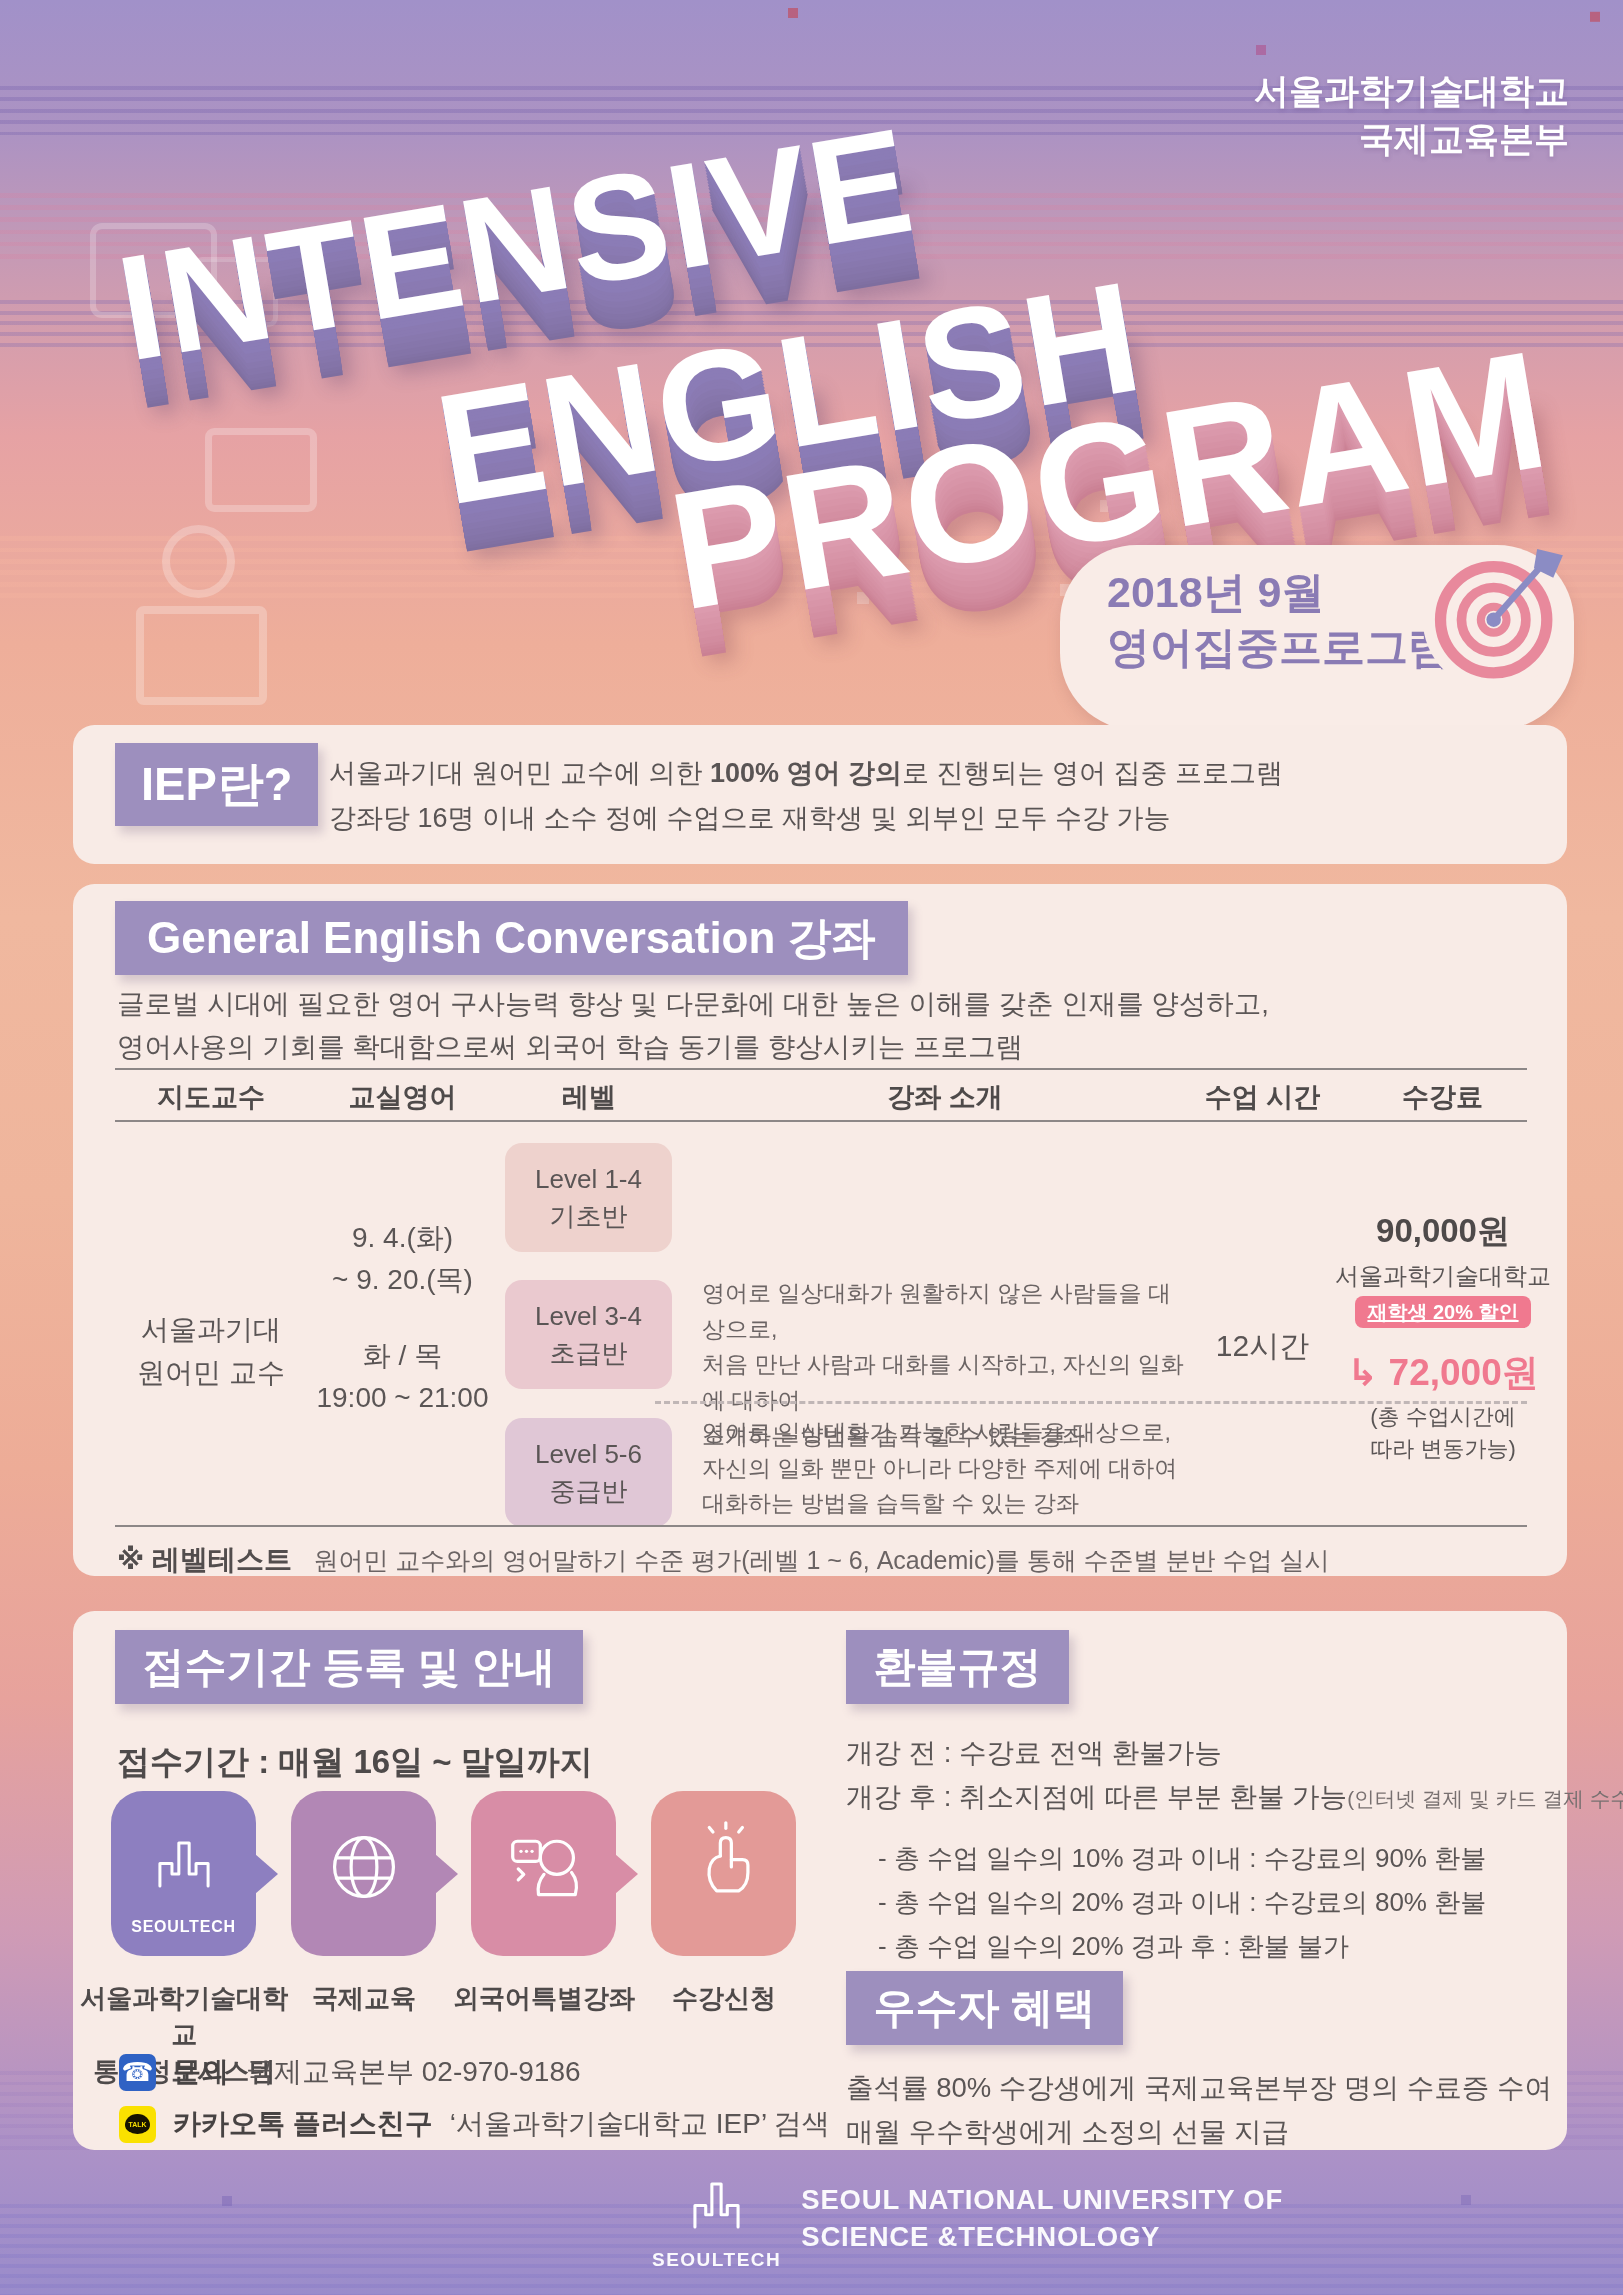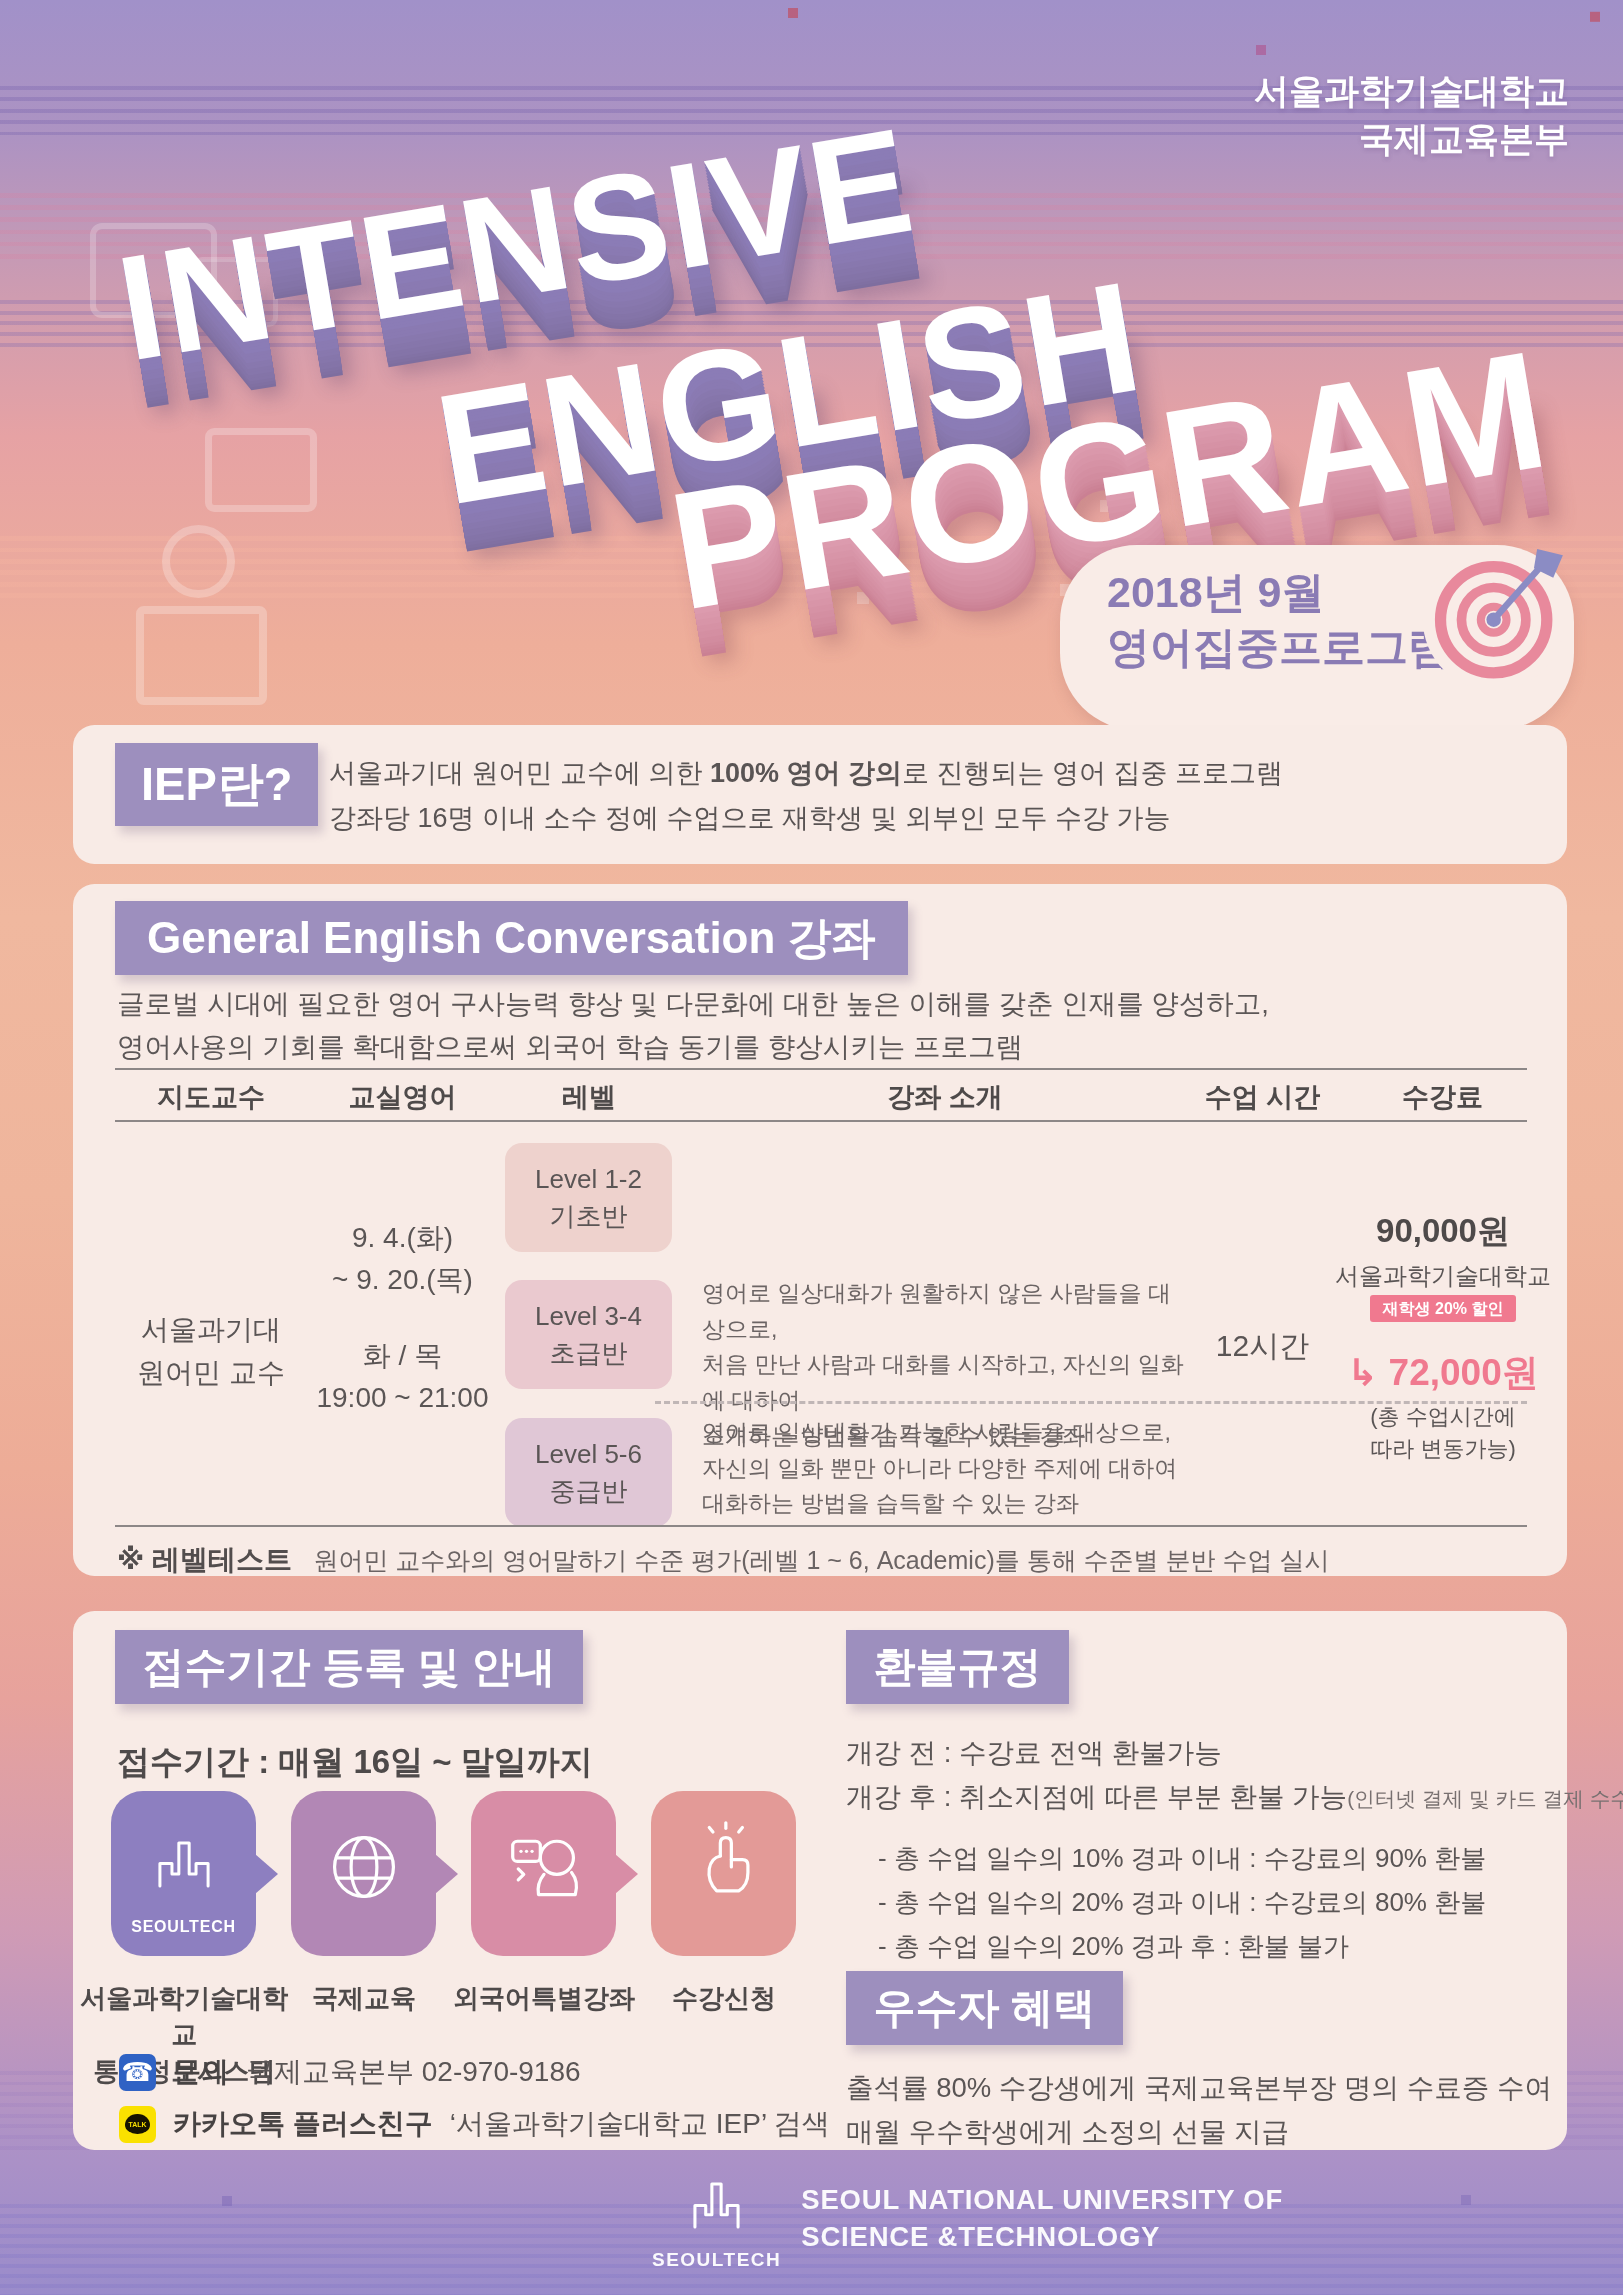--- a/index.html
+++ b/index.html
@@ -74,21 +74,21 @@
   .ldesc{position:absolute;left:629px;width:490px;font-size:23px;line-height:1.55;color:#6b6464;}
   #ld1{top:253px;}
   #ld2{top:392px;}
   #ld3{top:531px;}
   #dash1{position:absolute;left:582px;top:517px;width:872px;border-top:3.1px dashed #c0b6b6;}
   #c-hours{left:1094px;width:191px;top:442px;font-size:30px;}
   .fee{position:absolute;left:1255px;width:230px;text-align:center;}
   #fee-reg{top:325px;font-size:33px;font-weight:bold;color:#4e4a4a;}
   #fee-univ{top:376px;font-size:24px;color:#5a5555;}
   #fee-disc{top:415px;}
-  #fee-disc span{background:#f0798f;color:#fff;font-weight:bold;font-size:16px;padding:4.6px 12.2px;border-radius:3px;}
+  #fee-disc span{background:#f0798f;color:#fff;font-weight:bold;font-size:20px;padding:4.6px 12.2px;border-radius:8px;text-decoration:underline;}
   #fee-new{top:464px;font-size:37px;font-weight:bold;color:#f0798f;}
   #fee-note{top:517px;font-size:22px;line-height:1.45;color:#5a5555;}
   #lvltest{position:absolute;left:44px;top:657px;font-size:25px;color:#6b6464;}
   #lvltest .lbl{font-weight:bold;font-size:28px;color:#524d4d;margin-right:21.4px;}
   
   #reg-period{position:absolute;left:44px;top:129px;font-size:33px;font-weight:bold;color:#4e4a4a;}
   .tile{position:absolute;top:180px;width:145px;height:165px;border-radius:32px;}
   #tile1{left:38px;background:#8d7fc0;}
   #tile2{left:218px;background:#b287b5;}
   #tile3{left:398px;background:#d88da6;}
@@ -199,21 +199,21 @@
     <div class="tcell" id="c-period">
       <div>9. 4.(화)</div>
       <div>~ 9. 20.(목)</div>
     </div>
     <div class="tcell" id="c-sched">
       <div>화 / 목</div>
       <div>19:00 ~ 21:00</div>
     </div>
 
     <div class="lvbadge" id="lv1">
-      <div>Level 1-2</div>
+      <div>Level 1-4</div>
       <div>기초반</div>
     </div>
     <div class="lvbadge" id="lv2">
       <div>Level 3-4</div>
       <div>초급반</div>
     </div>
     <div class="lvbadge" id="lv3">
       <div>Level 5-6</div>
       <div>중급반</div>
     </div>

